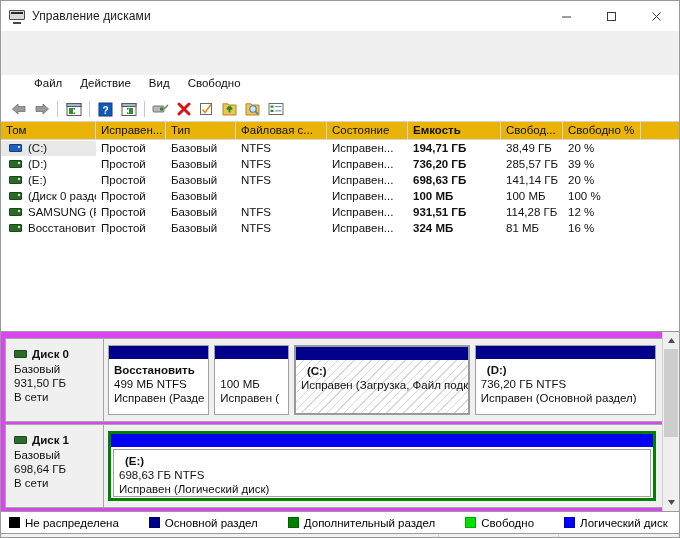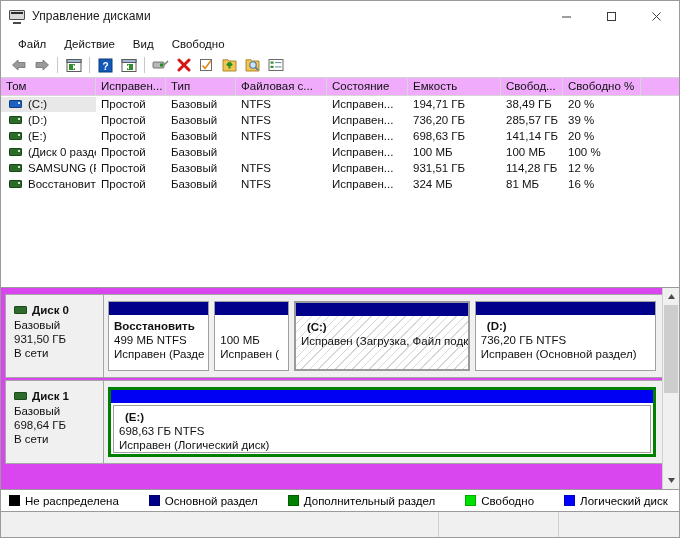--- a/index.html
+++ b/index.html
@@ -69,23 +69,24 @@
     color: #3a3a3a;
   }
   .win-btn svg { display: block; }
 
   
   .menubar {
     height: 22px;
     flex: 0 0 22px;
     background: #ffffff;
     display: flex;
-    align-items: flex-end;
-    padding-left: 8px;
+    align-items: flex-start;
+    padding-left: 24px;
     font-size: 11.5px;
+    margin-top: 44px;
   }
   .menu-item {
     padding: 2px 9px 3px 9px;
     color: #111;
     white-space: nowrap;
   }
 
   
   .toolbar {
     height: 25px;
@@ -123,21 +124,21 @@
     background: #ffffff;
     border-bottom: 1px solid #d6d6d6;
   }
   .hdr-cell {
     border-right: 1px solid #d6d6d6;
     padding: 2px 0 0 5px;
     font-size: 11.5px;
     color: #111;
     overflow: hidden;
     white-space: nowrap;
-    background: #f0abfc;
+    background: #eab308;
   }
   .rows { flex: 1 1 auto; }
   .vrow {
     display: flex;
     height: 16px;
     align-items: center;
   }
   .vrow.sel .c-vol { background: #e8e8e8; }
   .vcell {
     padding-left: 5px;
@@ -167,21 +168,21 @@
     background: #cfe6cf;
   }
   .vol-ic.sys:after { background: #cfe0f7; }
 
   
   .w-vol  { width: 95px; }
   .w-loc  { width: 70px; }
   .w-typ  { width: 70px; }
   .w-fs   { width: 91px; }
   .w-st   { width: 81px; }
-  .w-cap  { width: 93px; }
+  .w-cap  { width: 93px; font-weight: bold; }
   .w-free { width: 62px; }
   .w-pct  { width: 78px; }
   .w-last { width: 38px; border-right: none; }
 
   
   .graph-pane {
     flex: 1 1 auto;
     background: #f0f0f0;
     display: flex;
     overflow: hidden;

